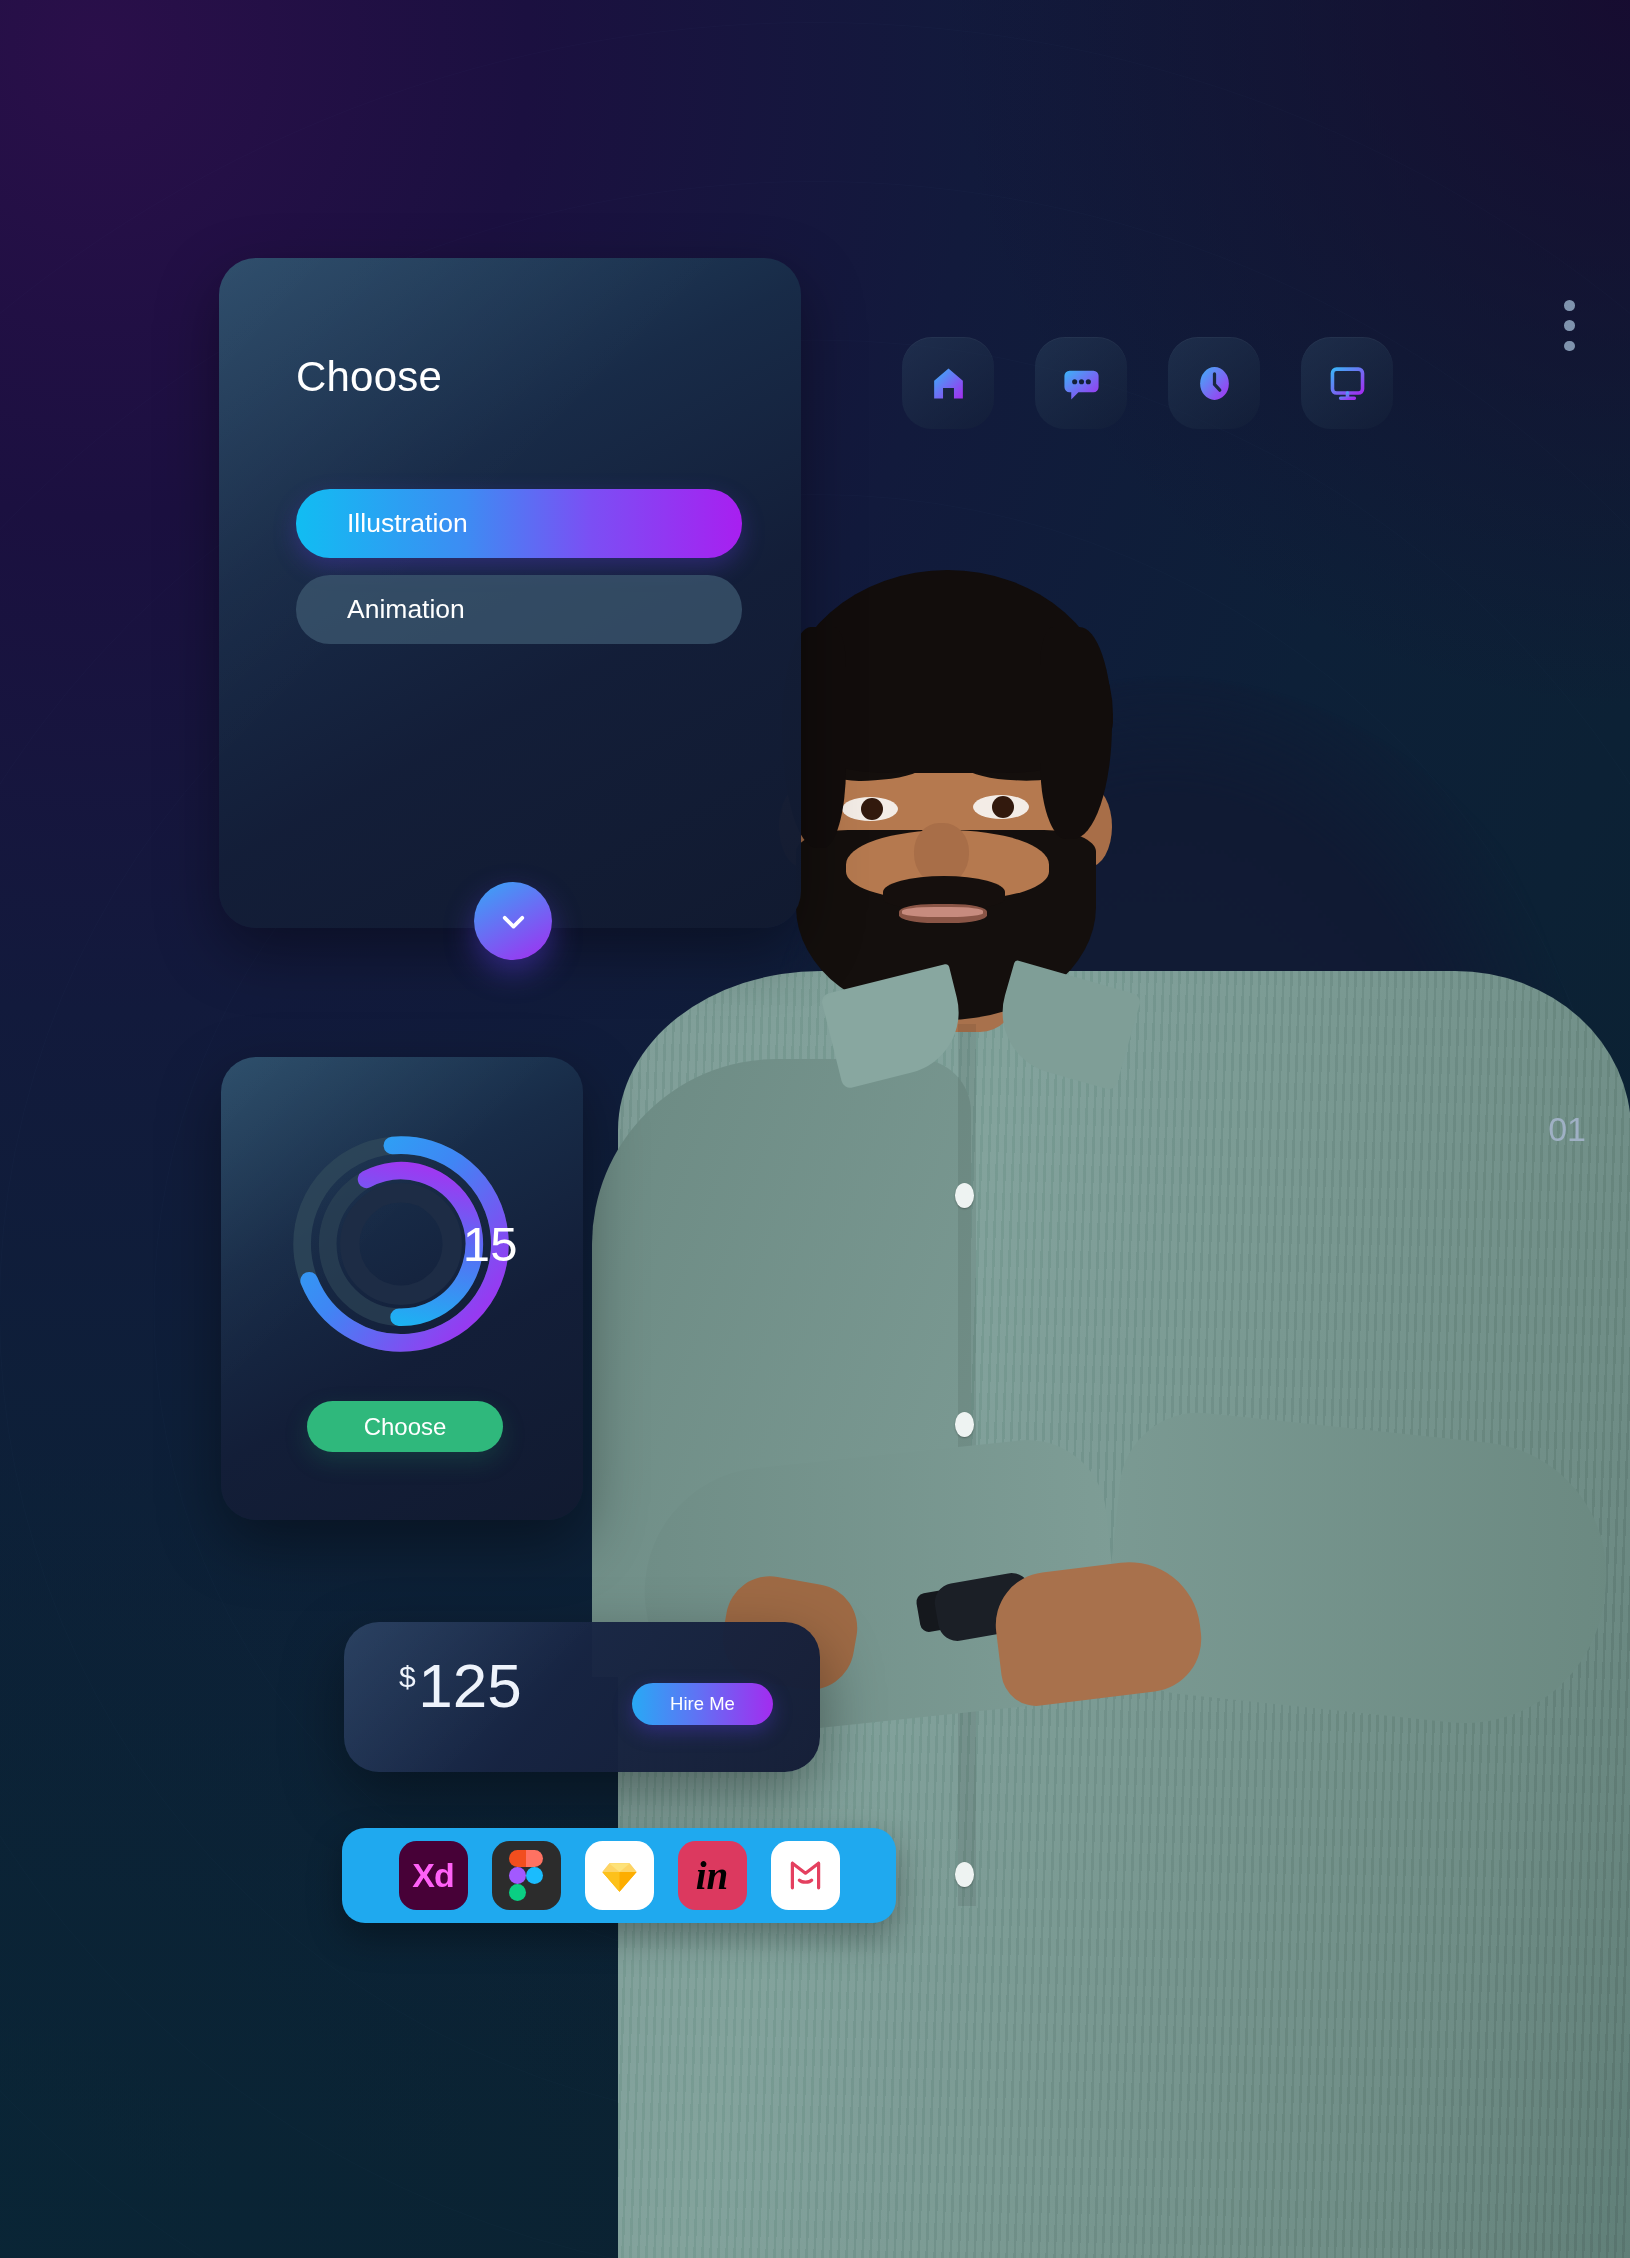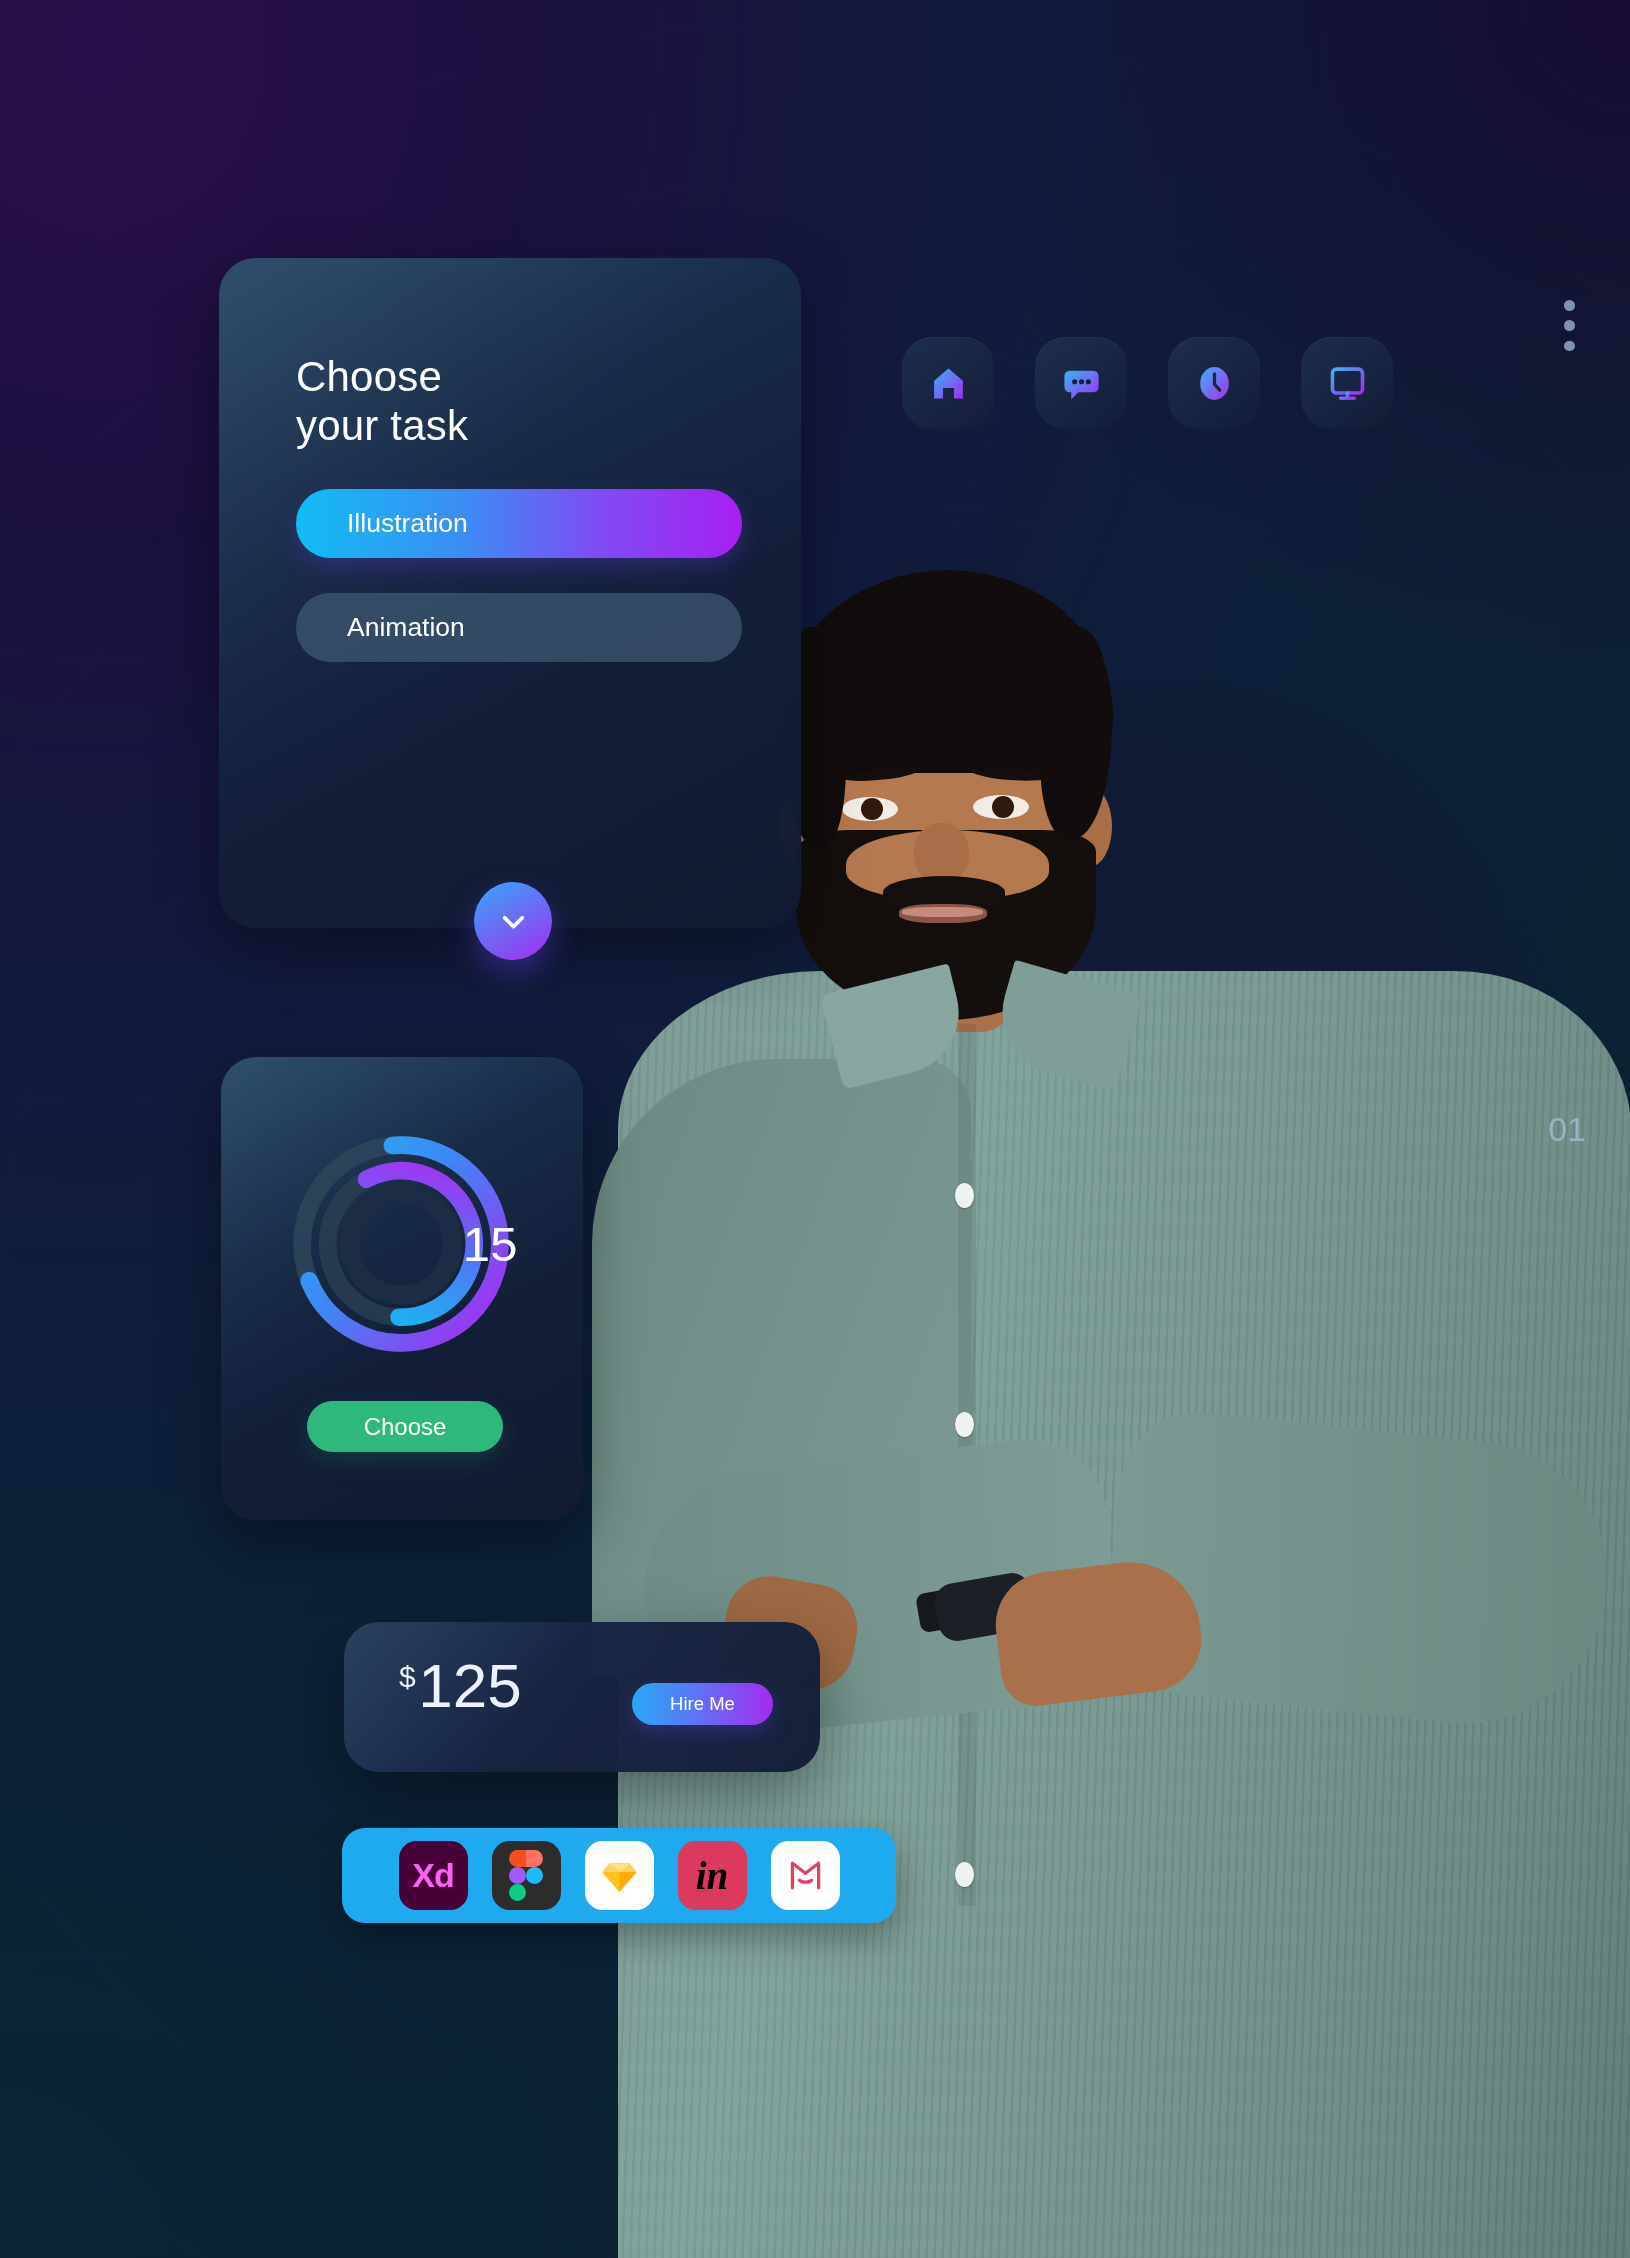--- a/index.html
+++ b/index.html
@@ -106,21 +106,21 @@
   #task-card { left:219px; top:258px; width:582px; height:670px; }
   #kebab { position:absolute; right:55px; top:300px; width:10.6px; display:flex; flex-direction:column; gap:9.7px; align-items:center; }
   #kebab i { width:10.6px; height:10.6px; border-radius:50%; background:#7f93ad; display:block; }
   .task-title {
     position:absolute; left:296px; top:353px; width:423px;
     color:#fff; font-size:42px; line-height:1.16; font-weight:400; letter-spacing:0.2px;
   }
   .task-list { position:absolute; left:296px; top:489px; width:446px; }
   .task-item {
     height:69px; border-radius:34px; display:flex; align-items:center;
-    padding-left:51px; color:#ffffff; font-size:26.5px; margin-bottom:35px;
+    padding-left:51px; color:#ffffff; font-size:26.5px; margin-bottom:17px;
     background:rgba(62,90,114,.72);
   }
   .task-item.active {
     background:linear-gradient(90deg,#11bdf2 0%,#3d8cf3 38%,#7b4ff4 66%,#a81ff0 100%);
     box-shadow:0 8.8px 23px rgba(100,60,230,.30);
   }
   #chevron-btn {
     position:absolute; left:474px; top:882px; width:78px; height:78px; border-radius:50%;
     background:linear-gradient(150deg,#35a8f6 0%,#6a6df4 48%,#a32cf0 100%);
     box-shadow:0 12.4px 30px rgba(90,60,220,.45);
@@ -251,21 +251,20 @@
   </div>
 
   <div id="kebab">
     <i></i>
       <i></i>
       <i></i>
   </div>
 
   <div class="task-title">
     <div>Choose</div>
-    <div>your task</div>
   </div>
 
   <div class="task-list">
     <div class="task-item active">
       <span>Illustration</span>
     </div>
     <div class="task-item">
       <span>Animation</span>
     </div>
   </div>

